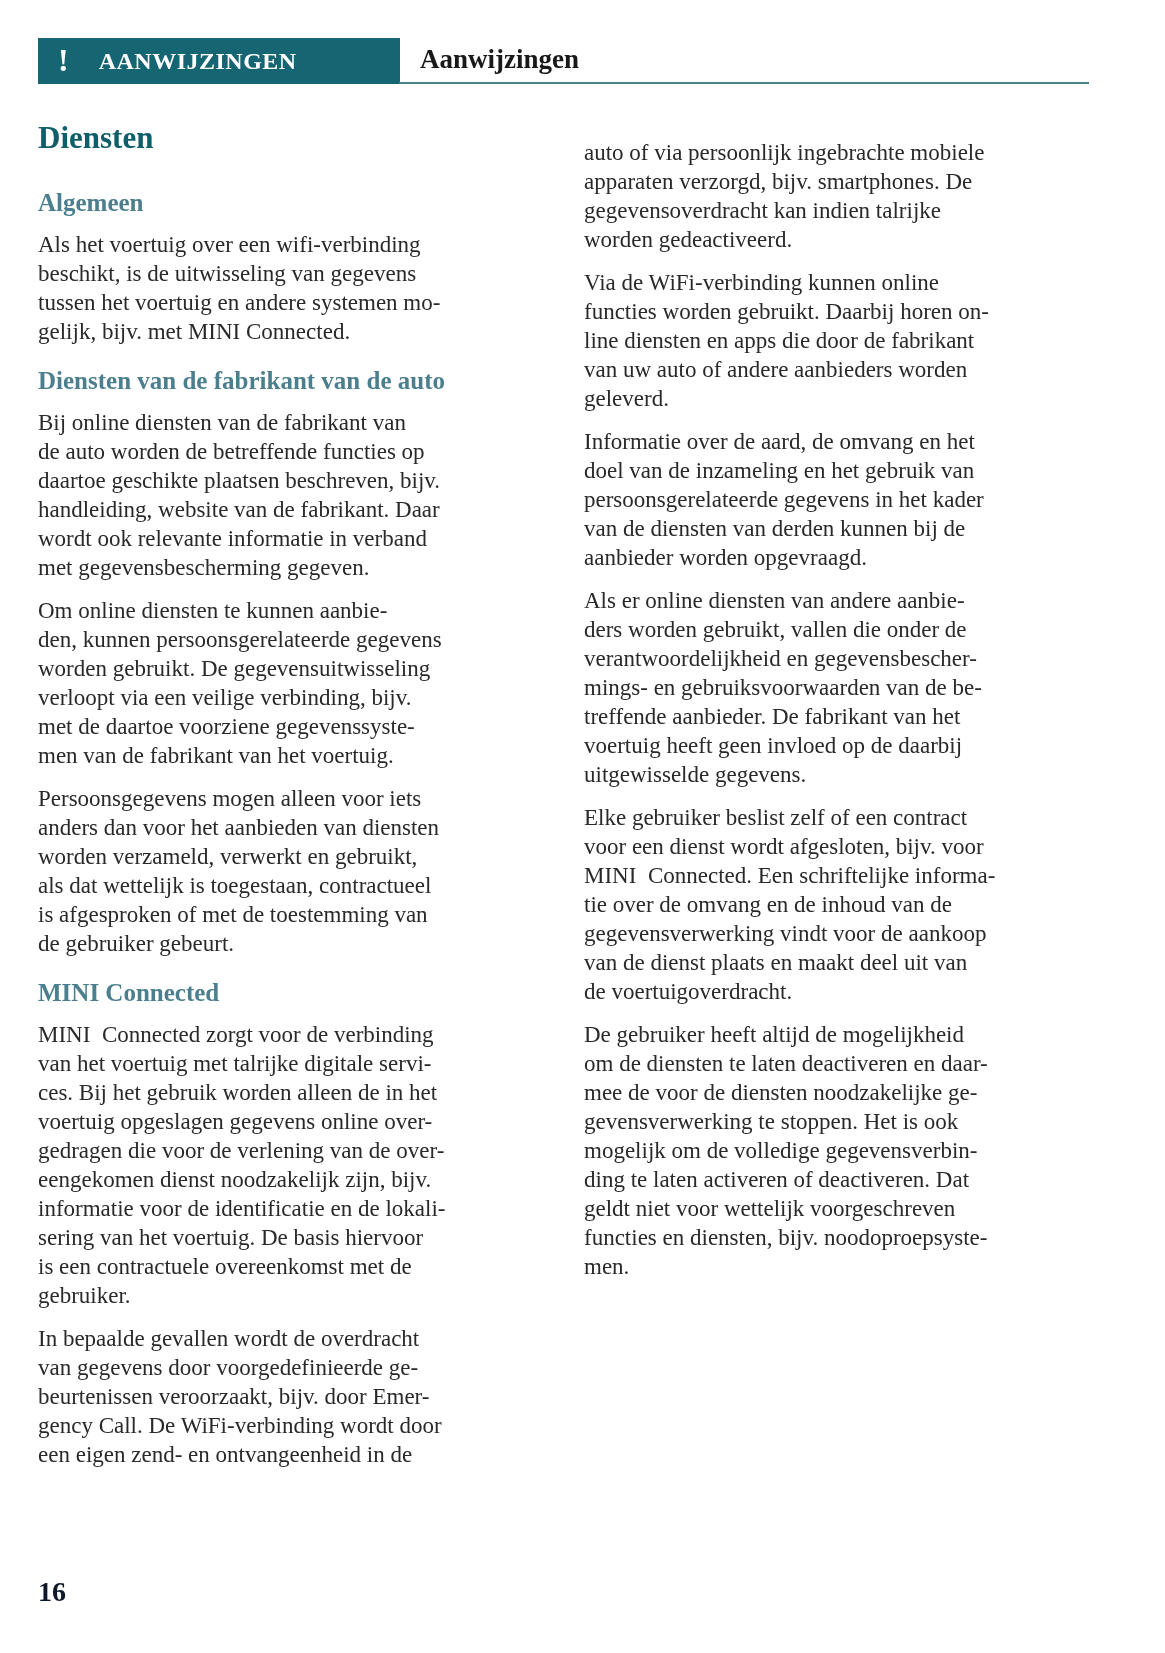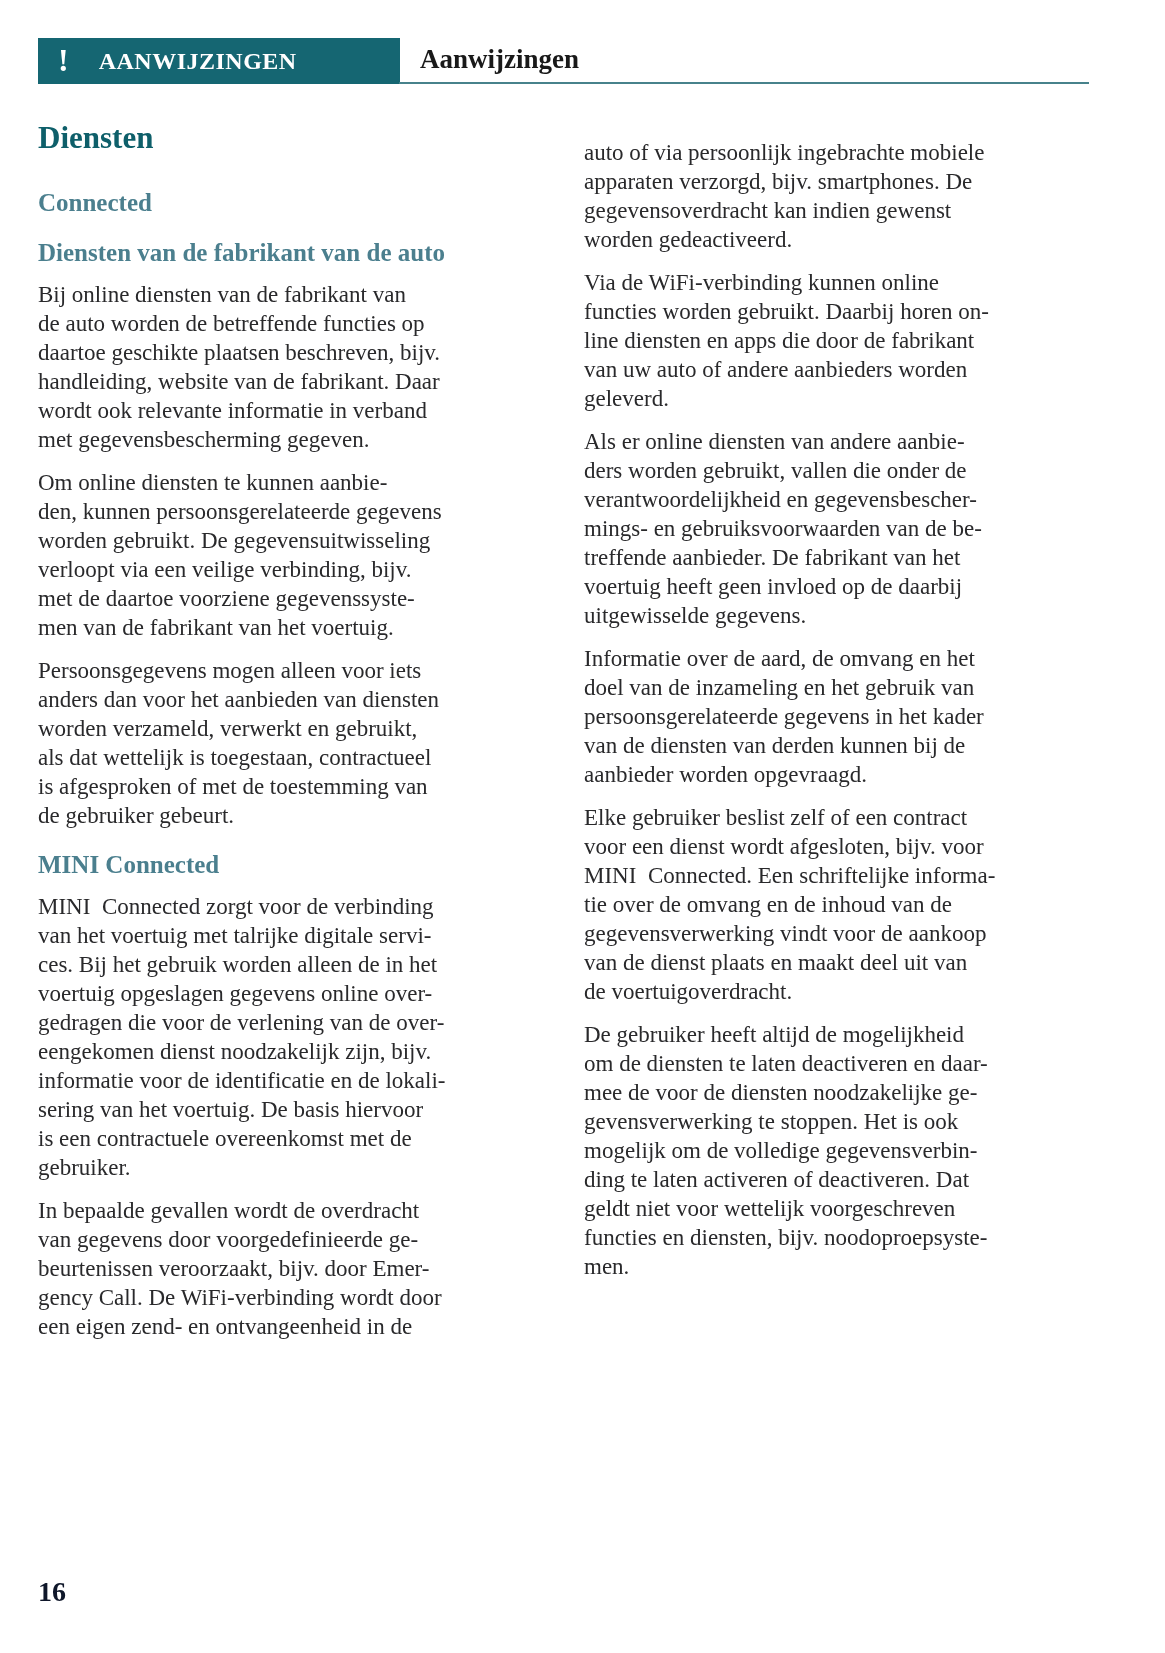--- a/index.html
+++ b/index.html
@@ -72,21 +72,25 @@
     <span class="badge-label">AANWIJZINGEN</span>
   </div>
   <div class="hdr-title">Aanwijzingen</div>
   <div class="hdr-rule"></div>
 
   <div class="cols">
 
     <div class="col-left">
       <h1>Diensten</h1>
 
-      <h2 class="first">Connected</h2>
+      <h2 class="first">Algemeen</h2>
+      <p>Als het voertuig over een wifi-verbinding
+beschikt, is de uitwisseling van gegevens
+tussen het voertuig en andere systemen mo-
+gelijk, bijv. met MINI Connected.</p>
 
       <h2>Diensten van de fabrikant van de auto</h2>
       <p>Bij online diensten van de fabrikant van
 de auto worden de betreffende functies op
 daartoe geschikte plaatsen beschreven, bijv.
 handleiding, website van de fabrikant. Daar
 wordt ook relevante informatie in verband
 met gegevensbescherming gegeven.</p>
       <p>Om online diensten te kunnen aanbie-
 den, kunnen persoonsgerelateerde gegevens
@@ -115,40 +119,40 @@
       <p>In bepaalde gevallen wordt de overdracht
 van gegevens door voorgedefinieerde ge-
 beurtenissen veroorzaakt, bijv. door Emer-
 gency Call. De WiFi-verbinding wordt door
 een eigen zend- en ontvangeenheid in de</p>
     </div>
 
     <div class="col-right">
       <p>auto of via persoonlijk ingebrachte mobiele
 apparaten verzorgd, bijv. smartphones. De
-gegevensoverdracht kan indien gewenst
+gegevensoverdracht kan indien talrijke
 worden gedeactiveerd.</p>
       <p>Via de WiFi-verbinding kunnen online
 functies worden gebruikt. Daarbij horen on-
 line diensten en apps die door de fabrikant
 van uw auto of andere aanbieders worden
 geleverd.</p>
 
+      <p>Informatie over de aard, de omvang en het
+doel van de inzameling en het gebruik van
+persoonsgerelateerde gegevens in het kader
+van de diensten van derden kunnen bij de
+aanbieder worden opgevraagd.</p>
       <p>Als er online diensten van andere aanbie-
 ders worden gebruikt, vallen die onder de
 verantwoordelijkheid en gegevensbescher-
 mings- en gebruiksvoorwaarden van de be-
 treffende aanbieder. De fabrikant van het
 voertuig heeft geen invloed op de daarbij
 uitgewisselde gegevens.</p>
-      <p>Informatie over de aard, de omvang en het
-doel van de inzameling en het gebruik van
-persoonsgerelateerde gegevens in het kader
-van de diensten van derden kunnen bij de
-aanbieder worden opgevraagd.</p>
 
       <p>Elke gebruiker beslist zelf of een contract
 voor een dienst wordt afgesloten, bijv. voor
 MINI  Connected. Een schriftelijke informa-
 tie over de omvang en de inhoud van de
 gegevensverwerking vindt voor de aankoop
 van de dienst plaats en maakt deel uit van
 de voertuigoverdracht.</p>
       <p>De gebruiker heeft altijd de mogelijkheid
 om de diensten te laten deactiveren en daar-

